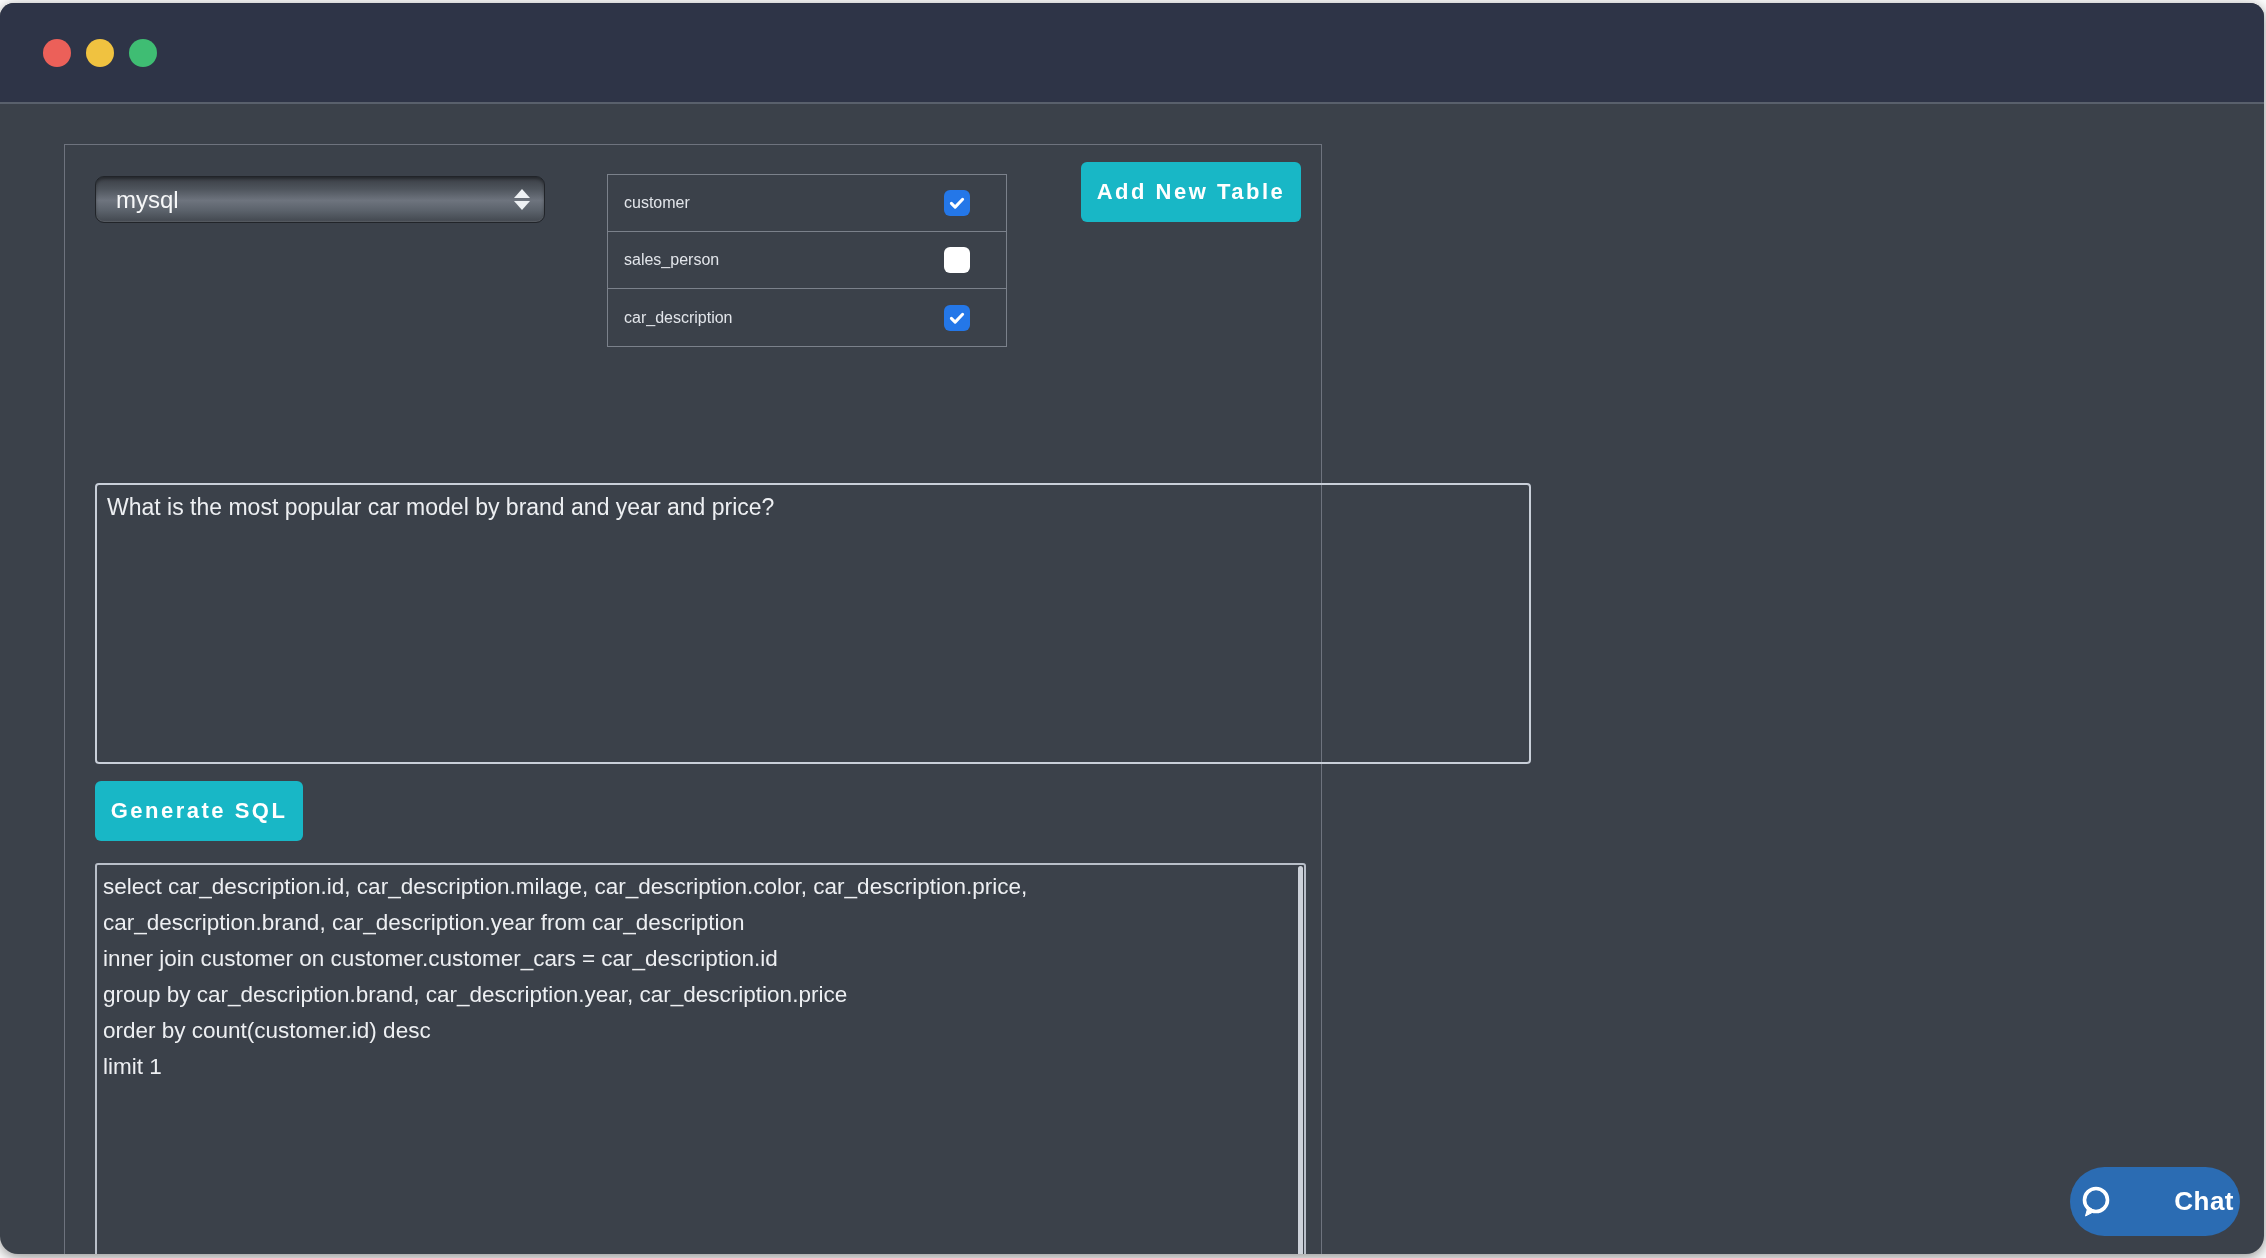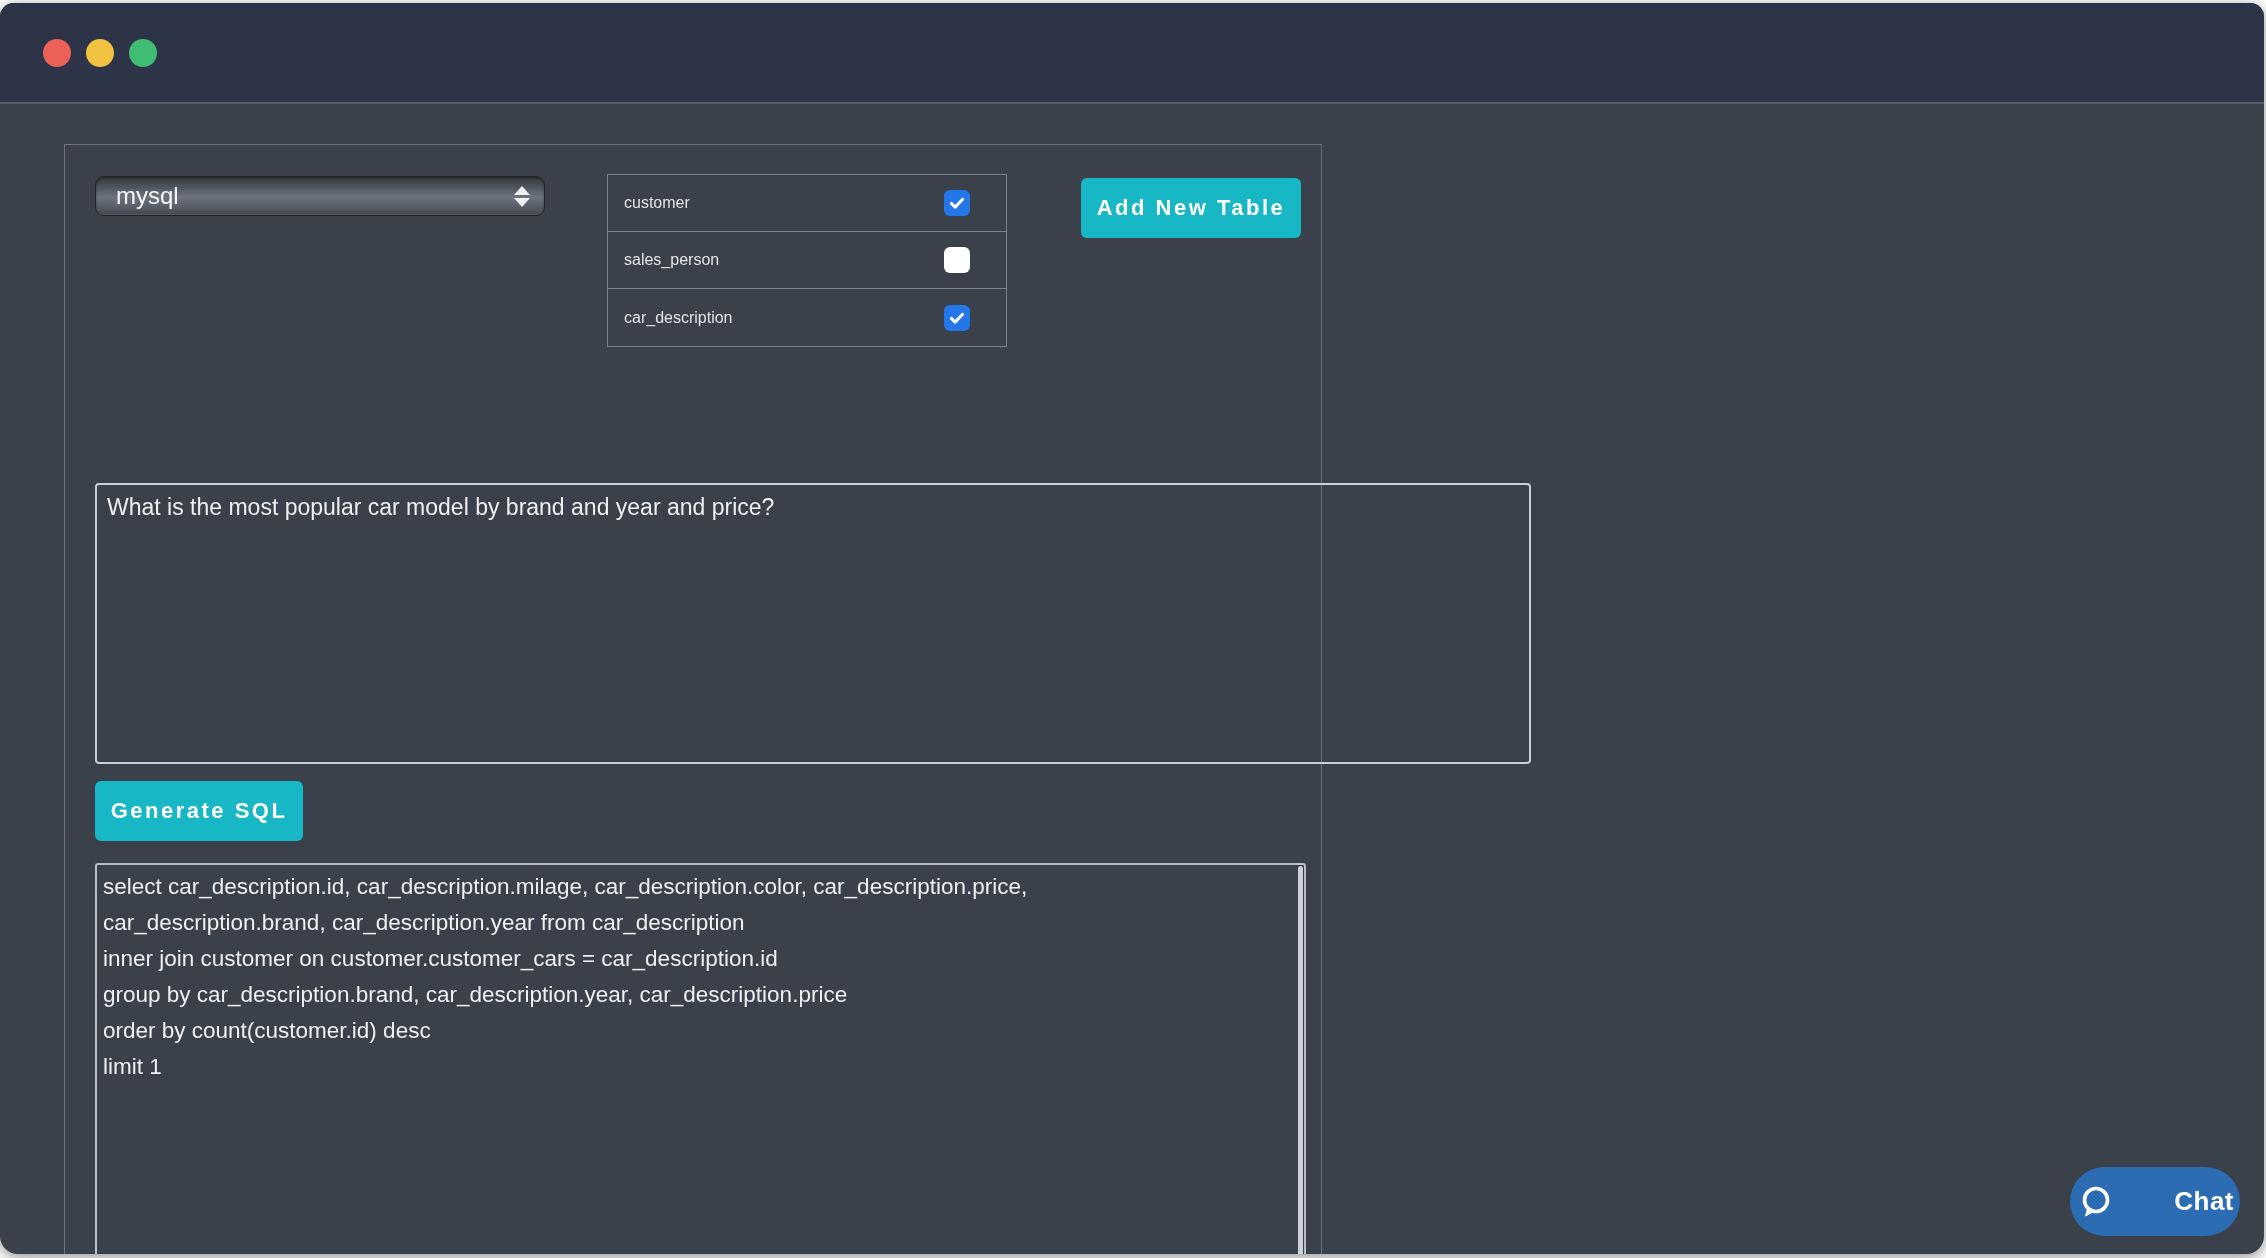--- a/index.html
+++ b/index.html
@@ -29,21 +29,21 @@
     display:flex;align-items:center;padding-left:43px;gap:15px;
   }
   .dot{width:28px;height:28px;border-radius:50%;}
   .content{position:relative;height:calc(100% - 103px);}
   .panel{
     position:absolute;left:64px;top:40px;width:1258px;height:1400px;
     border:1px solid #6e737e;
   }
   
   .db-select{
-    position:absolute;left:30px;top:31px;width:450px;height:40px;
+    position:absolute;left:30px;top:31px;width:450px;height:47px;
     border-radius:9px;border:1px solid #212429;
     background:linear-gradient(180deg,#393d44 0%,#4e545c 26%,#6e747e 52%,#5a616a 76%,#42474f 100%);
     box-shadow:inset 0 2px 3px rgba(0,0,0,.35), inset 0 -1px 1px rgba(255,255,255,.12);
     display:flex;align-items:center;padding:0 14px 0 20px;
     color:#f6f7f8;font-size:24px;cursor:pointer;
   }
   .arrows{margin-left:auto;display:flex;flex-direction:column;gap:3px;align-items:center;}
   .arrows i{display:block;width:0;height:0;border-left:8px solid transparent;border-right:8px solid transparent;}
   .arrow-up{border-bottom:9px solid #eef1f4;}
   .arrow-down{border-top:9px solid #eef1f4;}
@@ -58,21 +58,21 @@
   .cb{
     margin-left:auto;width:26px;height:26px;border-radius:6px;background:#ffffff;
     display:flex;align-items:center;justify-content:center;cursor:pointer;
   }
   .cb.checked{background:var(--checkbox-blue);}
   
   .btn{
     border:none;color:#ffffff;font-weight:700;letter-spacing:2.5px;font-size:22px;
     border-radius:6px;font-family:inherit;cursor:pointer;background:var(--teal);
   }
-  .add-btn{position:absolute;left:1016px;top:33px;width:220px;height:60px;}
+  .add-btn{position:absolute;left:1016px;top:17px;width:220px;height:60px;}
   .gen-btn{position:absolute;left:30px;top:636px;width:208px;height:60px;}
   
   .q-area{
     position:absolute;left:30px;top:338px;width:1436px;height:281px;
     border:2px solid #c9cfd9;border-radius:4px;background:transparent;
     color:#edeff2;font-size:23px;line-height:33px;padding:6px 10px;
     resize:none;font-family:inherit;outline:none;overflow:hidden;
   }
   
   .sql-wrap{position:absolute;left:30px;top:718px;width:1211px;height:690px;}

